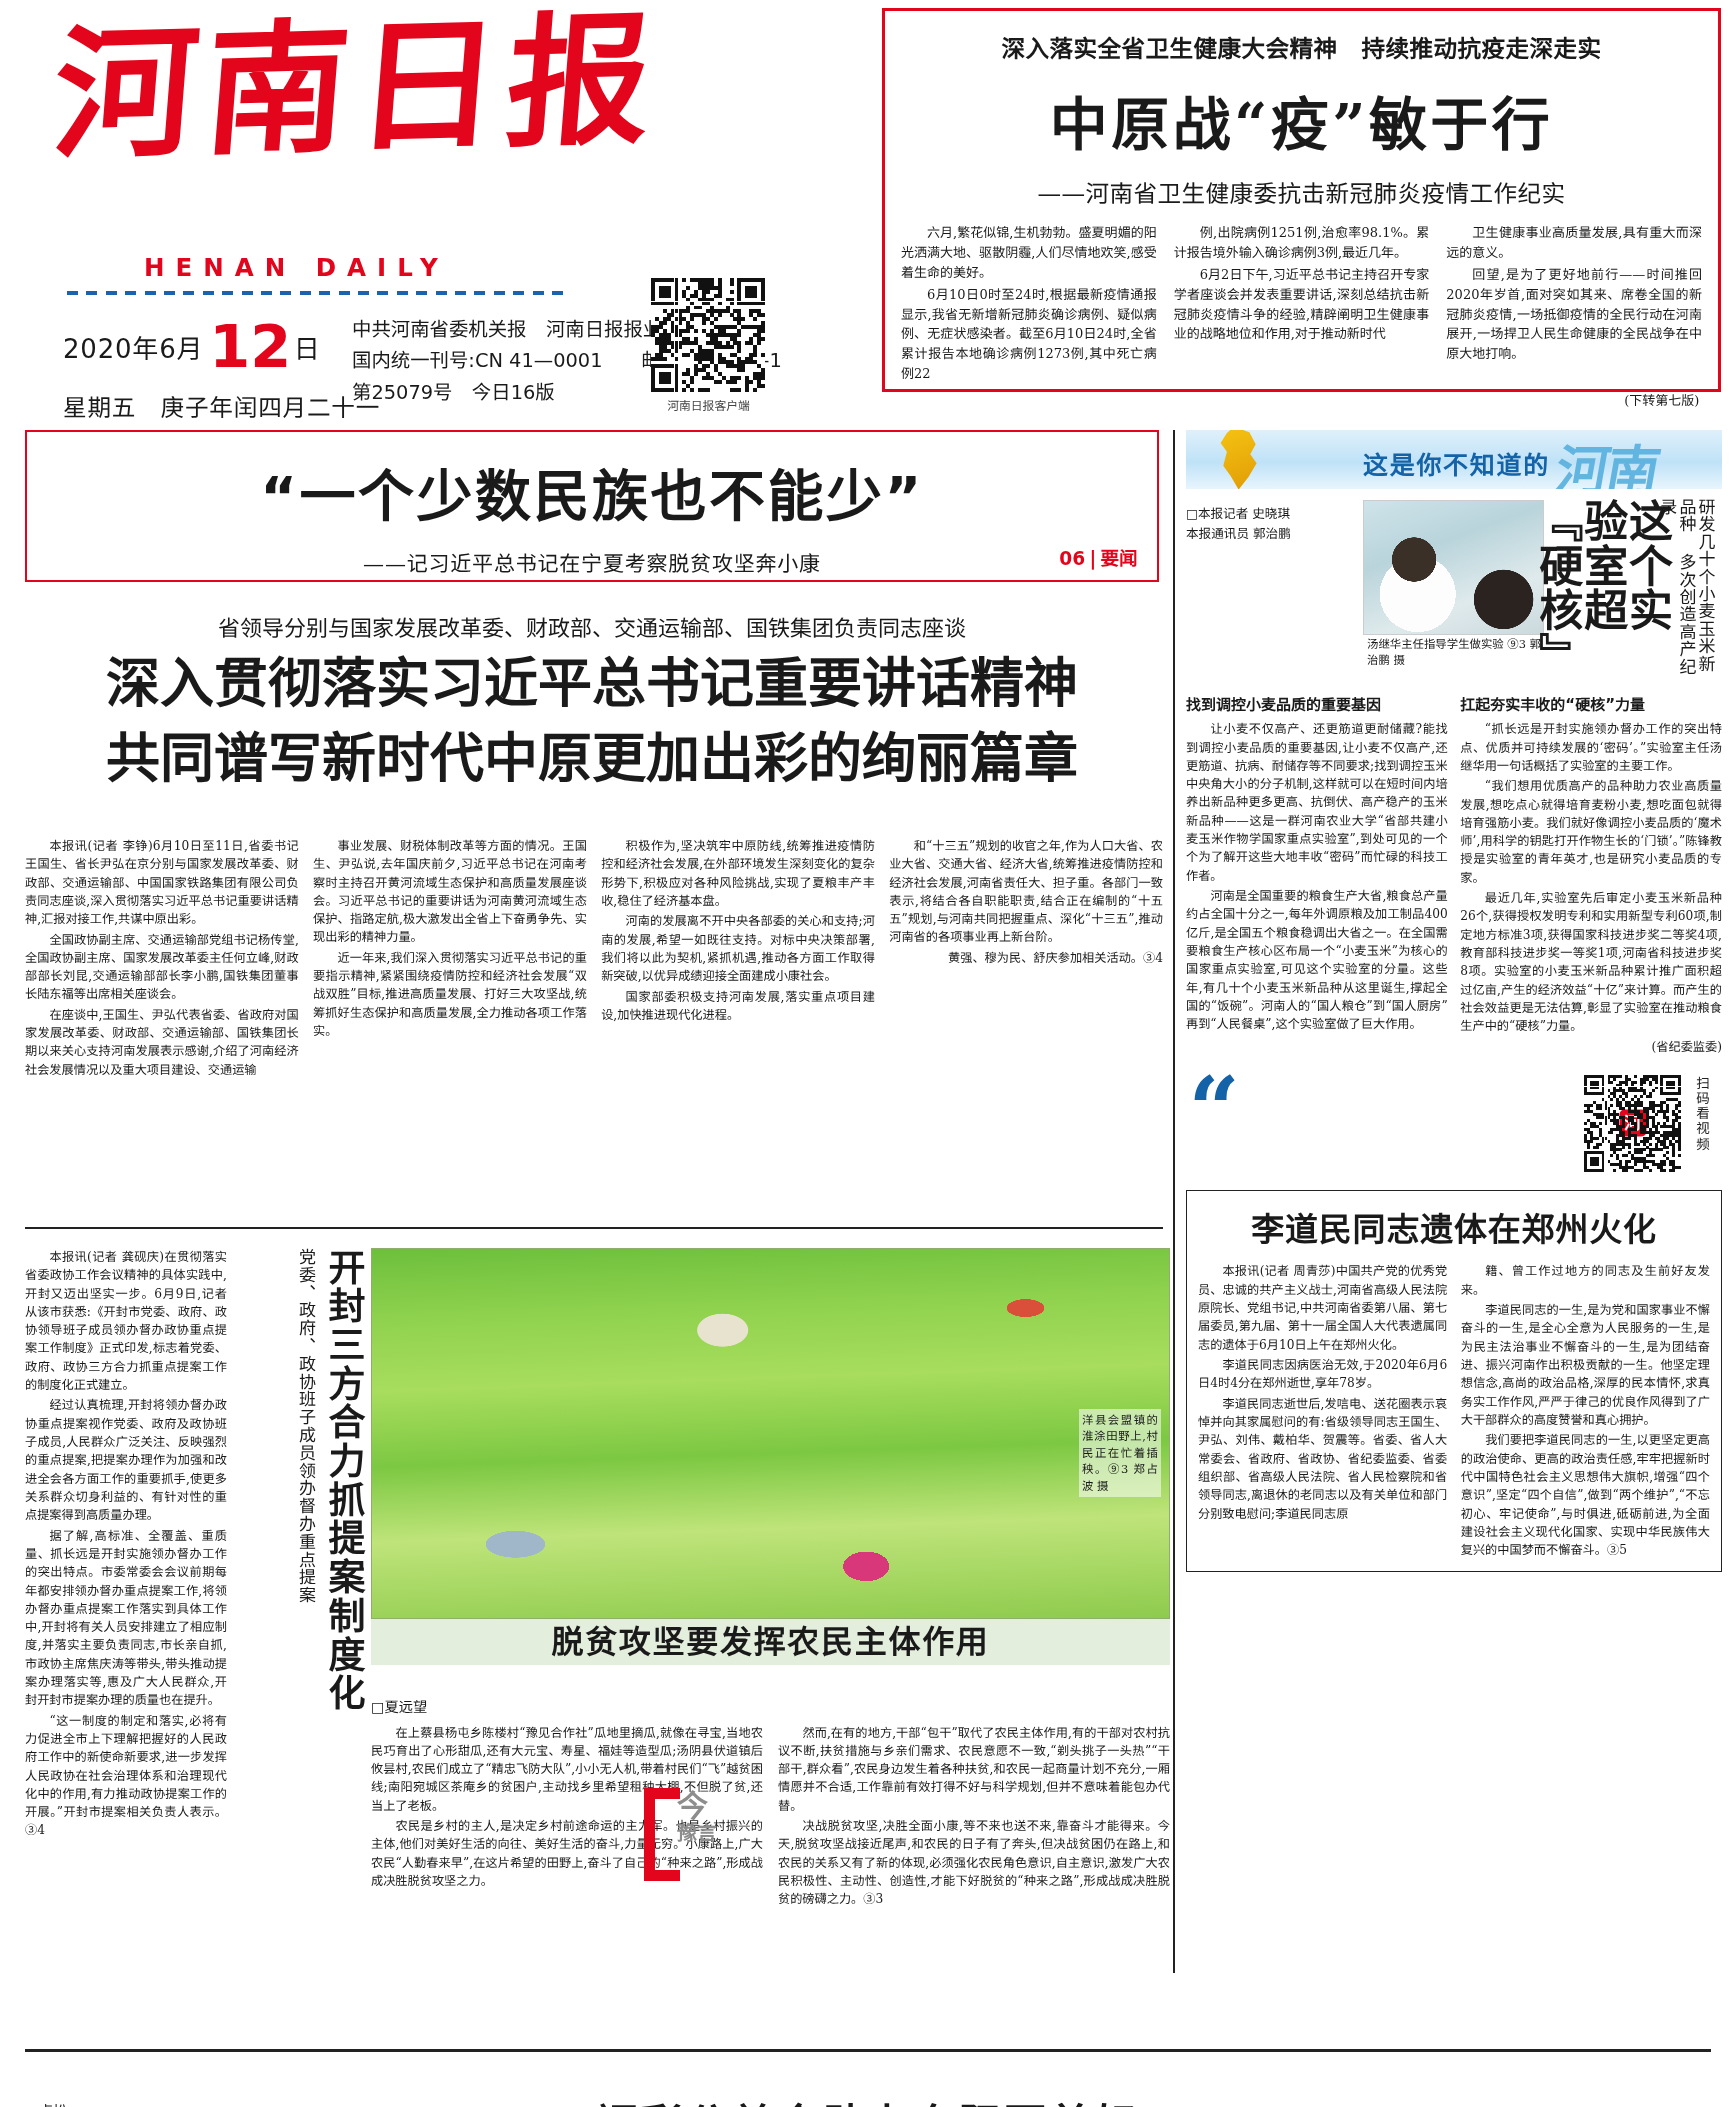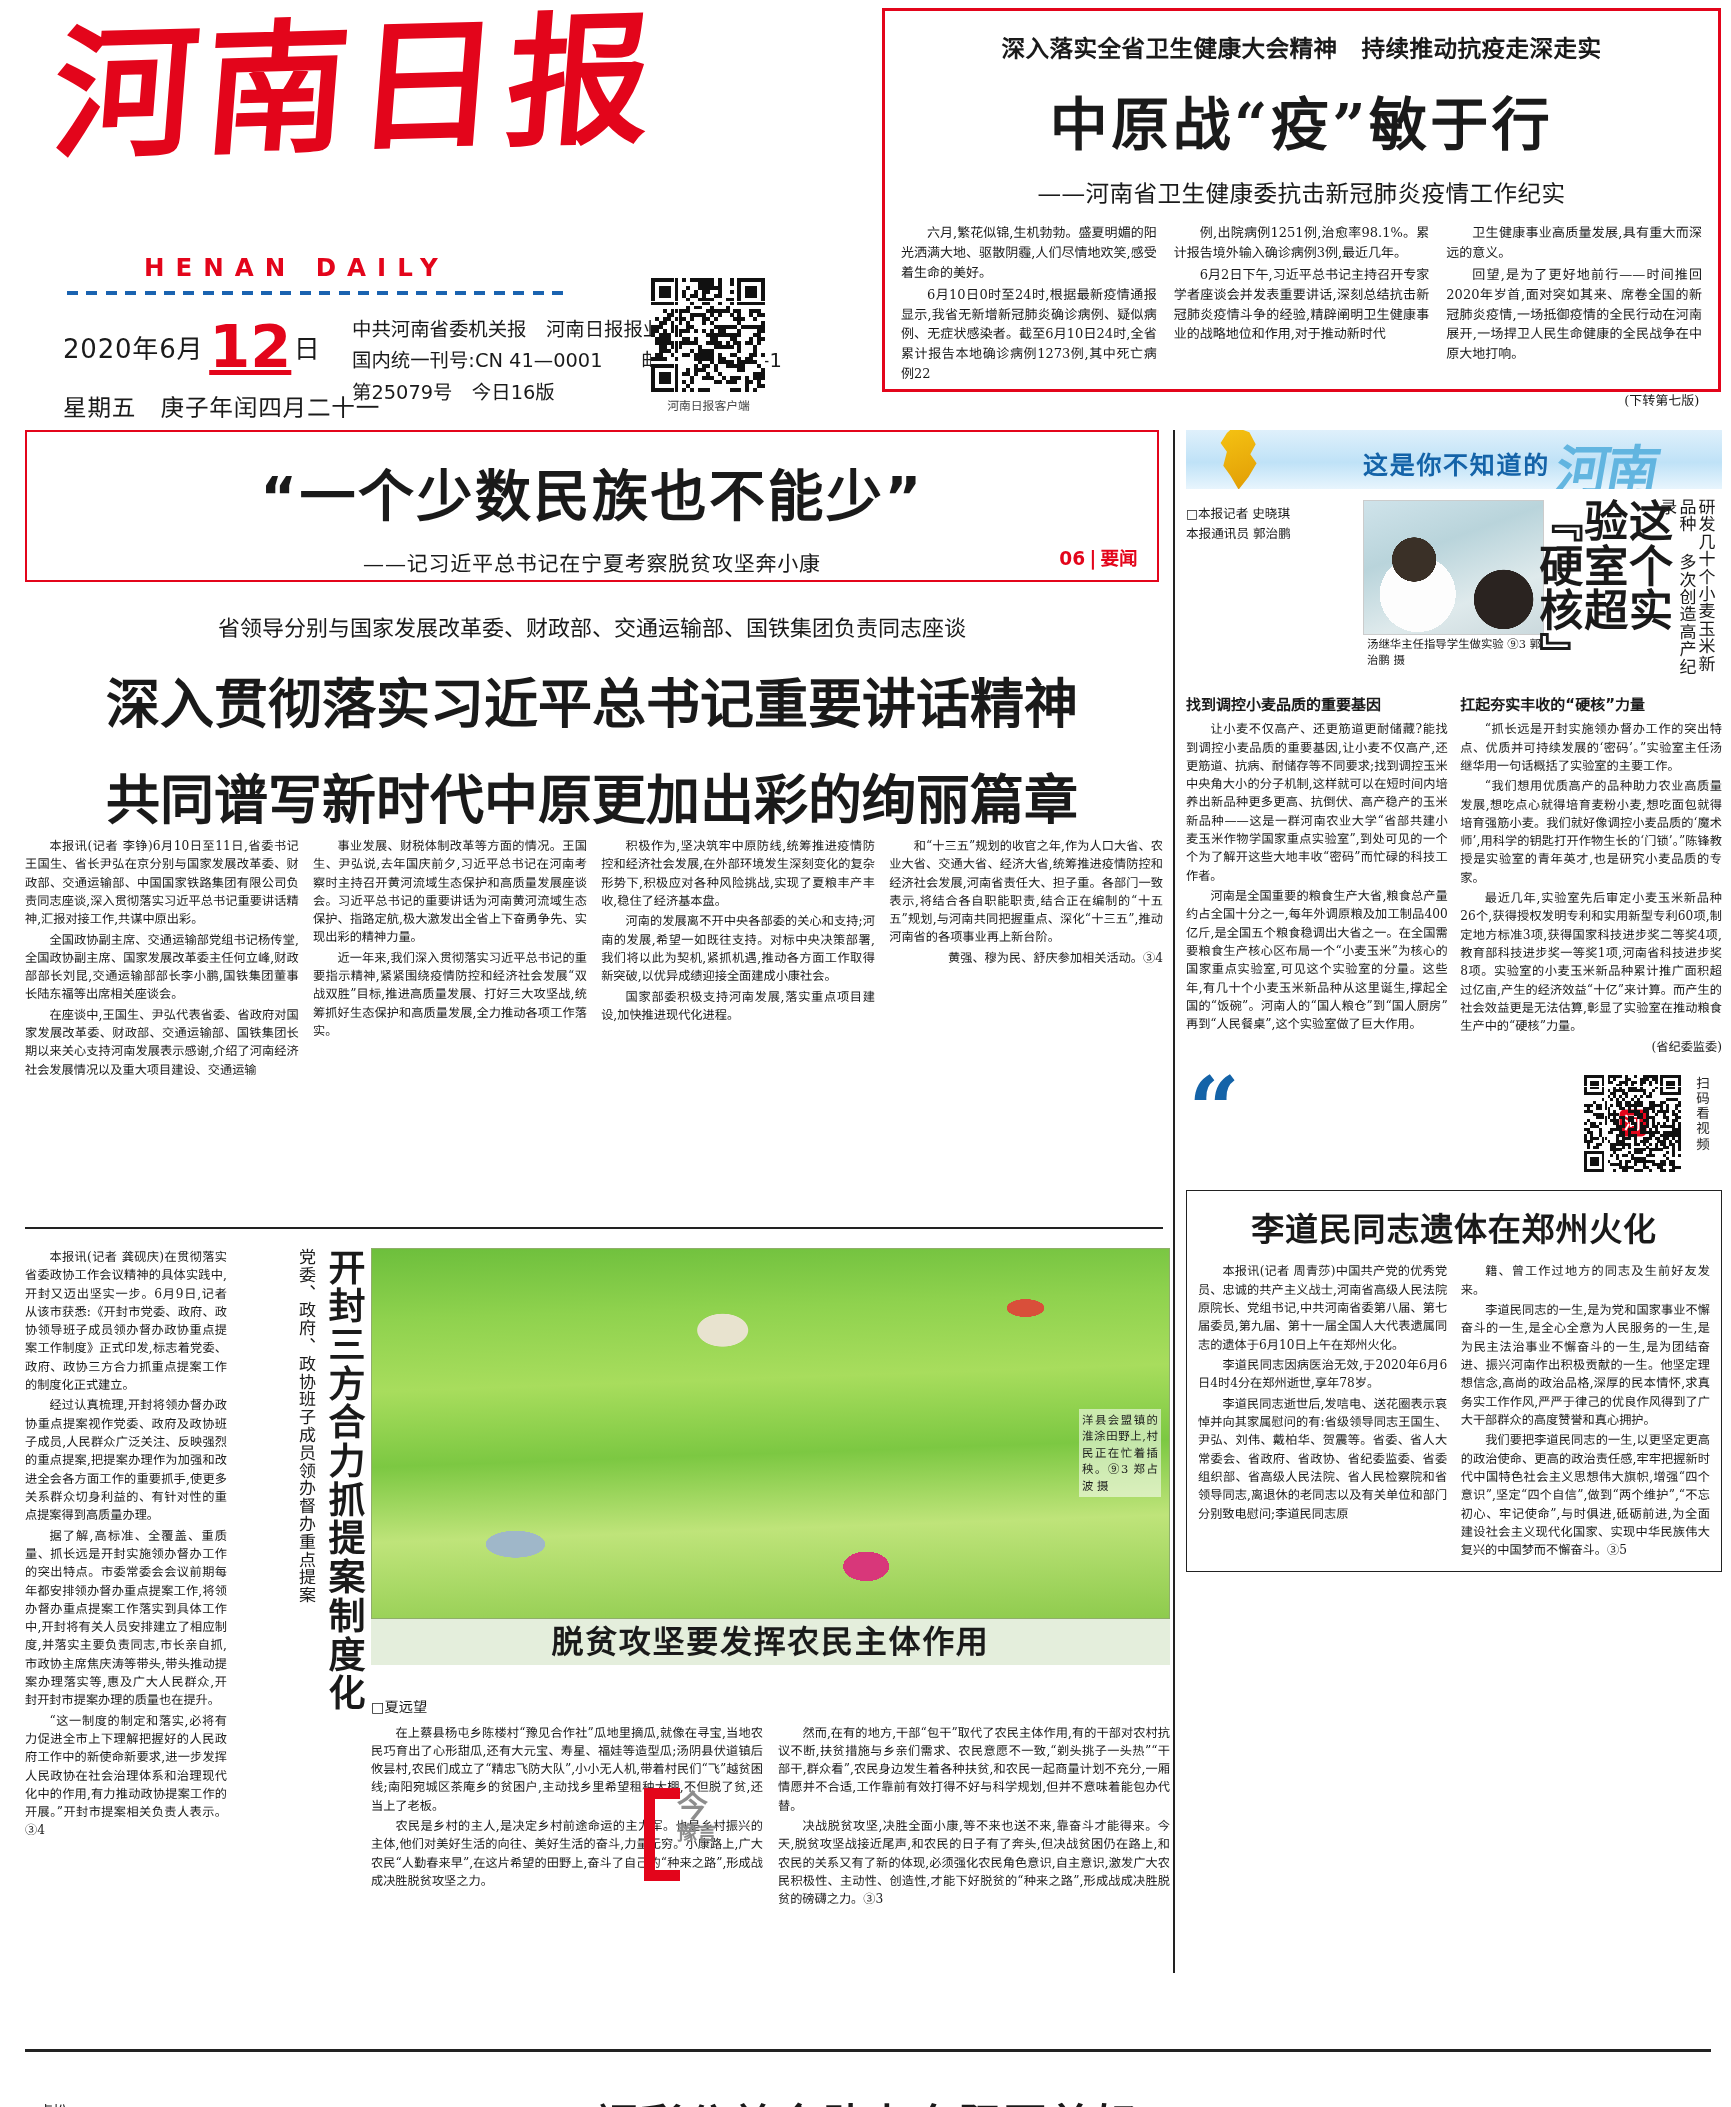--- a/index.html
+++ b/index.html
@@ -30,21 +30,21 @@
     font-size:24.5px;letter-spacing:11px;color:#e3051b;font-weight:600;
   }
   .mast-dash{
     position:absolute;left:67px;top:291px;width:497px;height:3.8px;
     background:repeating-linear-gradient(to right,#1a63b0 0 11px,transparent 11px 19.4px);
   }
   .date-block{position:absolute;left:63px;top:312px;width:270px;}
   .date-line1{font-size:26px;letter-spacing:0.8px;white-space:nowrap;}
   .date-line1 .big-day{
     font-size:59px;color:#e3051b;font-weight:700;
-    vertical-align:-9.3px;margin:0 2.5px 0 5.9px;letter-spacing:0;text-decoration:underline;
+    vertical-align:-9.3px;margin:0 2.5px 0 5.9px;letter-spacing:0;
   }
   .date-line2{font-size:23.6px;margin-top:7.6px;letter-spacing:0.8px;white-space:nowrap;}
   .pub-block{position:absolute;left:352px;top:314px;font-size:19.4px;line-height:1.62;white-space:nowrap;}
   .qr-mast{position:absolute;left:651px;top:278px;width:114px;height:114px;}
   .qr-cap{position:absolute;left:641px;top:396px;width:135px;text-align:center;font-size:11.8px;color:#444;}
 
   
   .qr{background:#fff;}
   .qr i{position:absolute;background:#111;display:block;}
 
@@ -91,21 +91,21 @@
     position:absolute;right:19.4px;bottom:10px;font-size:18.6px;font-weight:700;color:#e3051b;
   }
   #leadbox .pg span.sep{color:#e3051b;margin:0 4.2px;}
 
   
   #head2{left:25px;top:610px;width:1134px;}
   #head2 .kicker{font-size:22px;text-align:center;letter-spacing:0px;
     font-family:"DejaVu Serif","Liberation Serif",serif;}
   #head2 .big{
     font-size:54px;font-weight:700;text-align:center;letter-spacing:0px;
-    line-height:1.22;margin-top:30px;
+    line-height:1.22;margin-top:9px;
     font-family:"DejaVu Sans","Liberation Sans",sans-serif;
   }
 
   
   #leadcols{left:25px;top:837px;width:1138px;display:flex;gap:14.3px;}
   #leadcols .c{flex:1;font-size:12.2px;line-height:1.5;text-align:justify;
     font-family:"DejaVu Serif","Liberation Serif",serif;}
   #leadcols .c p{margin:0 0 2.1px;text-indent:2em;}
   .sig{text-align:right;}
 

